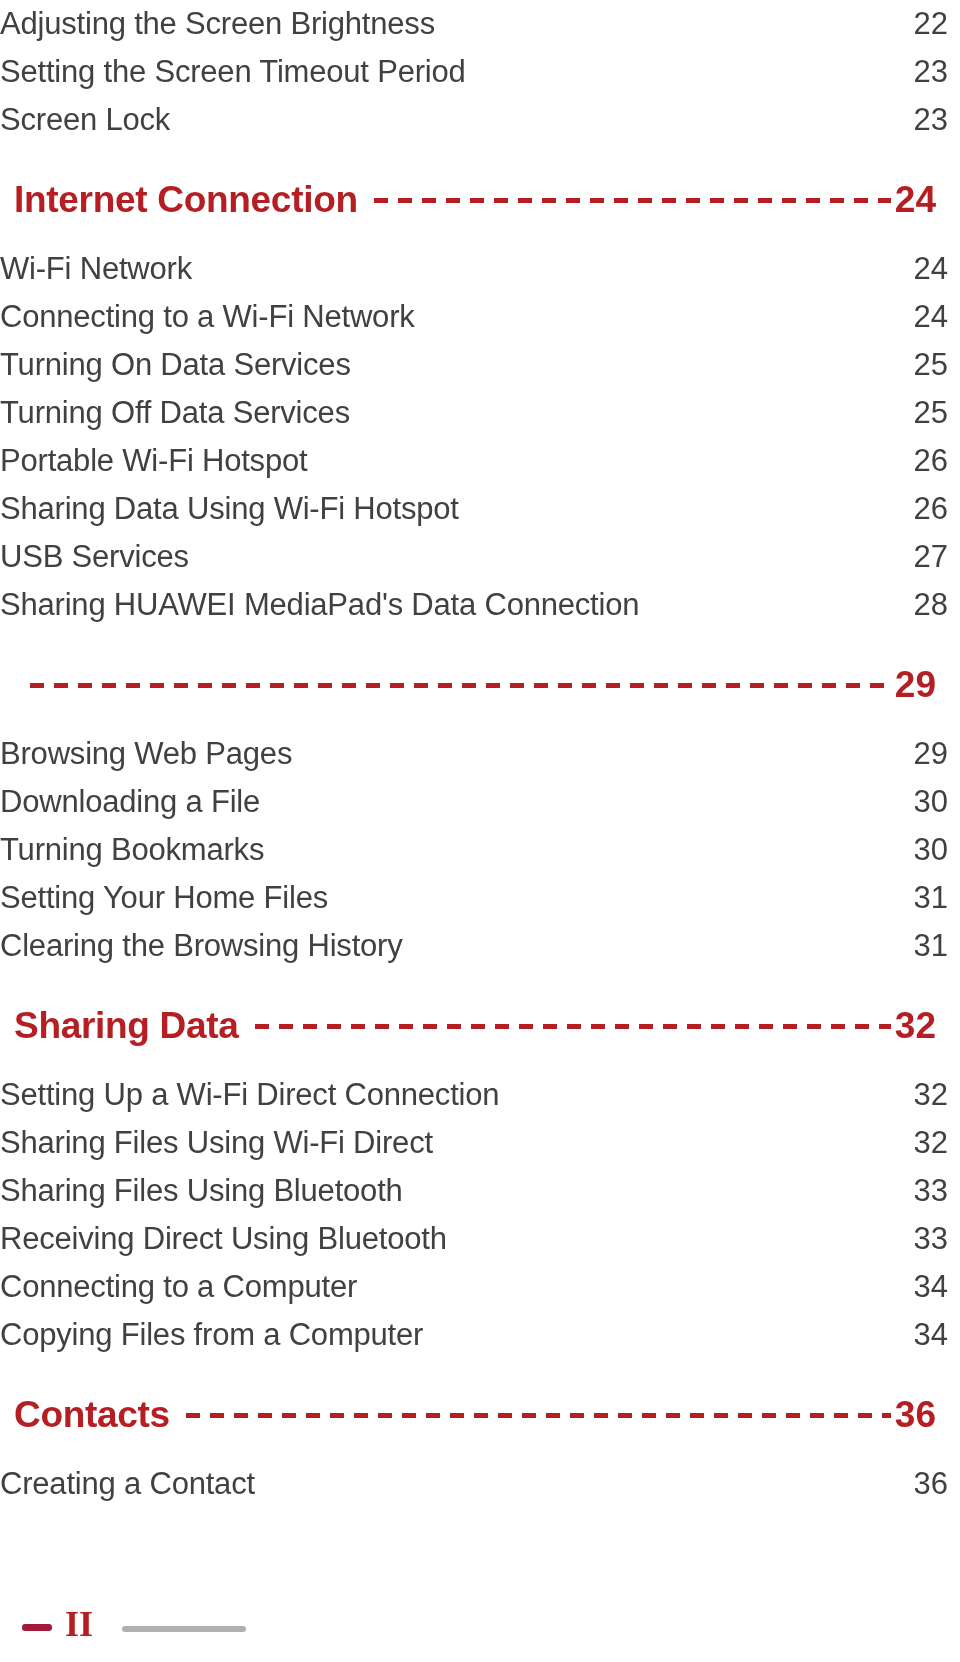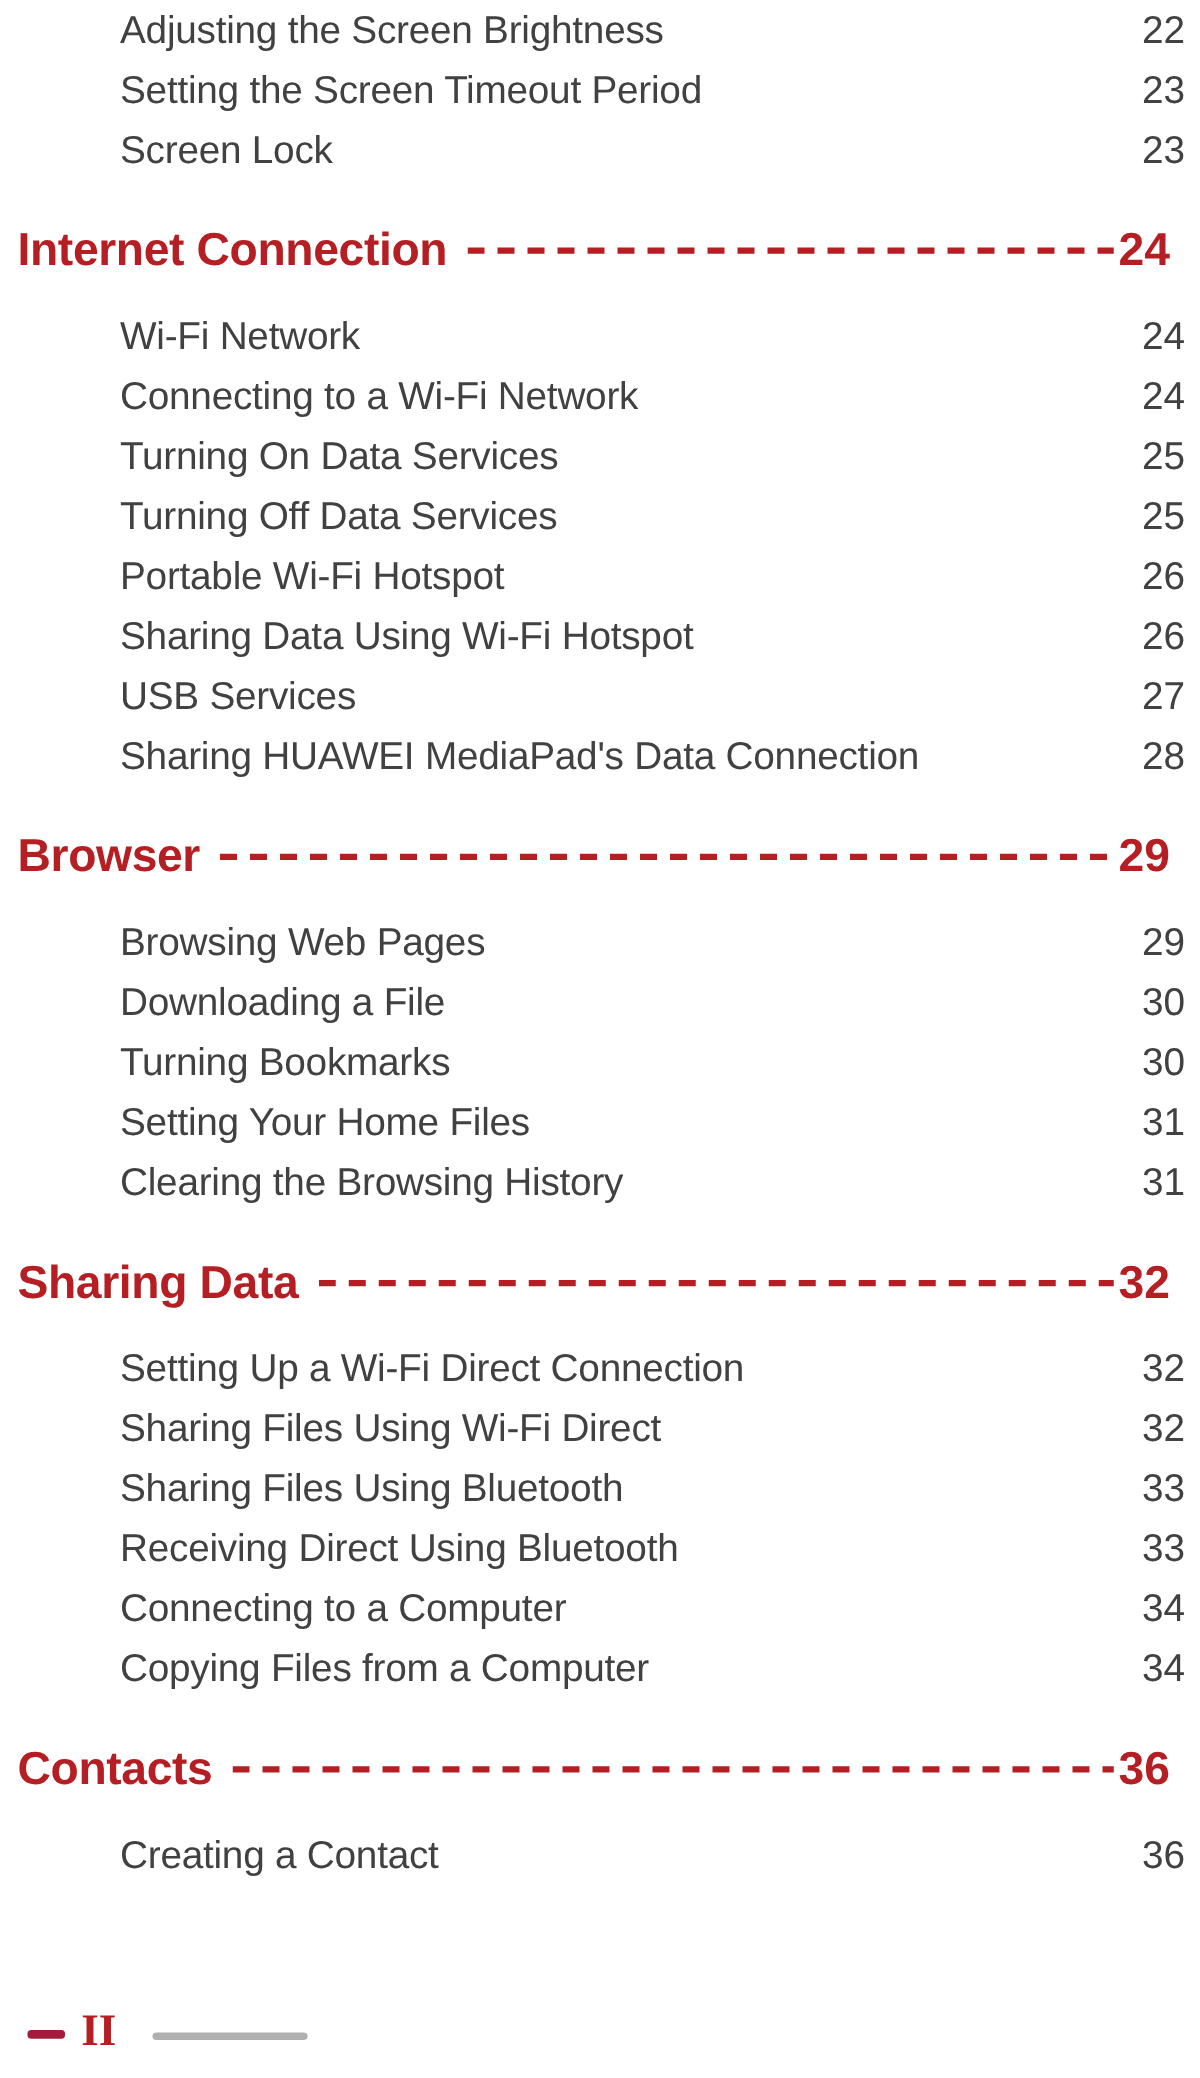--- a/index.html
+++ b/index.html
@@ -27,21 +27,20 @@
     display: flex;
     align-items: baseline;
     width: 960px;
     box-sizing: border-box;
     white-space: nowrap;
   }
 
   
   .entry {
     height: 48px;
-    padding-left: 96px;
     padding-right: 12px;
     color: #414141;
     font-size: 31px;
     line-height: 48px;
   }
   .entry .label {
     flex: 0 0 auto;
     letter-spacing: -0.2px;
   }
   .entry .leader {
@@ -204,21 +203,20 @@
       <span class="leader"></span>
       <span class="pageno">27</span>
     </div>
     <div class="row entry">
       <span class="label">Sharing HUAWEI MediaPad's Data Connection</span>
       <span class="leader"></span>
       <span class="pageno">28</span>
     </div>
     <div class="gap-before"></div>
     <div class="row section">
-      <span class="label">Browser</span>
       <span class="leader"></span>
       <span class="pageno">29</span>
     </div>
     <div class="gap-after"></div>
     <div class="row entry">
       <span class="label">Browsing Web Pages</span>
       <span class="leader"></span>
       <span class="pageno">29</span>
     </div>
     <div class="row entry">

